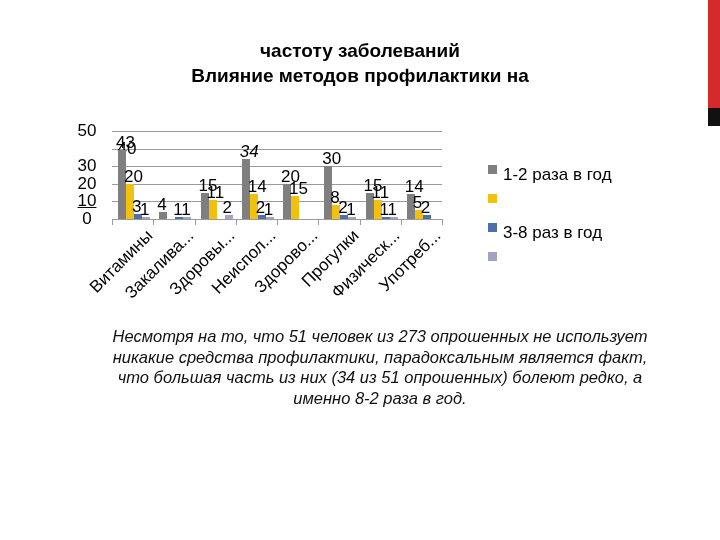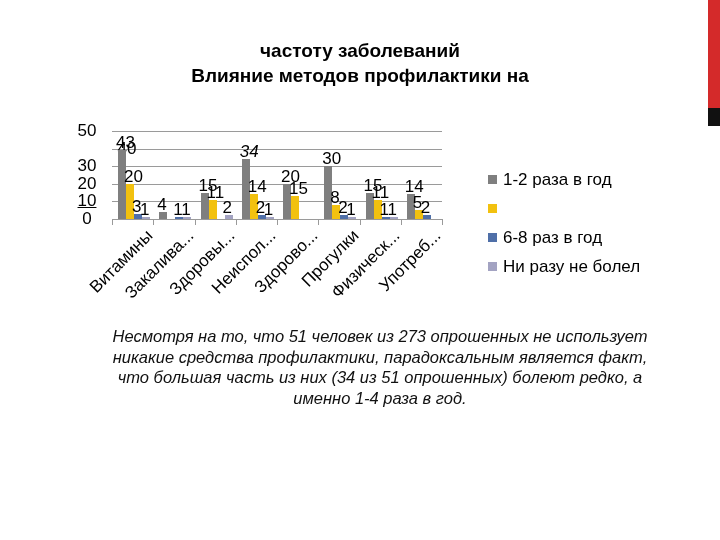--- a/index.html
+++ b/index.html
@@ -20,21 +20,21 @@
   .gridline { position: absolute; left: 112px; width: 330px; height: 1px; background: #9a9a9a; }
   .axis-tick { position: absolute; width: 1px; height: 6px; background: #9a9a9a; top: 219px; }
   .bar { position: absolute; }
   .vlabel { position: absolute; font-size: 17px; line-height: 17px; white-space: nowrap; }
   .xlabel {
     position: absolute; font-size: 17px; white-space: nowrap;
     transform-origin: right top; transform: rotate(-45deg);
   }
 
   .legend { position: absolute; left: 488px; top: 165px; }
-  .legend-item { display: flex; align-items: center; height: 29px; font-size: 17px; }
+  .legend-item { display: flex; align-items: flex-start; height: 29px; font-size: 17px; }
   .swatch { width: 9px; height: 9px; margin-right: 6px; }
 
   .body-text {
     position: absolute; left: 100px; top: 326px; width: 560px; text-align: center;
     font-style: italic; font-size: 16.5px; line-height: 20.5px; color: #111;
   }
   .body-text p { margin: 0; }
 </style>
 </head>
 <body>
@@ -136,23 +136,22 @@
 <div class="legend" id="legend">
     <div class="legend-item">
       <span class="swatch" style="background: rgb(127, 127, 127);"></span>
       <span>1-2 раза в год</span>
     </div>
     <div class="legend-item">
       <span class="swatch" style="background: rgb(242, 193, 15);"></span>
     </div>
     <div class="legend-item">
       <span class="swatch" style="background: rgb(79, 111, 168);"></span>
-      <span>6-8 раз в год</span>
+      <span>3-8 раз в год</span>
     </div>
     <div class="legend-item">
       <span class="swatch" style="background: rgb(163, 163, 194);"></span>
-      <span>Ни разу не болел</span>
     </div>
   </div>
 
 <div class="body-text">
-  <p>Несмотря на то, что 51 человек из 273 опрошенных не использует никакие средства профилактики, парадоксальным является факт, что большая часть из них (34 из 51 опрошенных) болеют редко, а именно 1-4 раза в год.</p>
+  <p>Несмотря на то, что 51 человек из 273 опрошенных не использует никакие средства профилактики, парадоксальным является факт, что большая часть из них (34 из 51 опрошенных) болеют редко, а именно 8-2 раза в год.</p>
 </div>
 
 </body></html>

